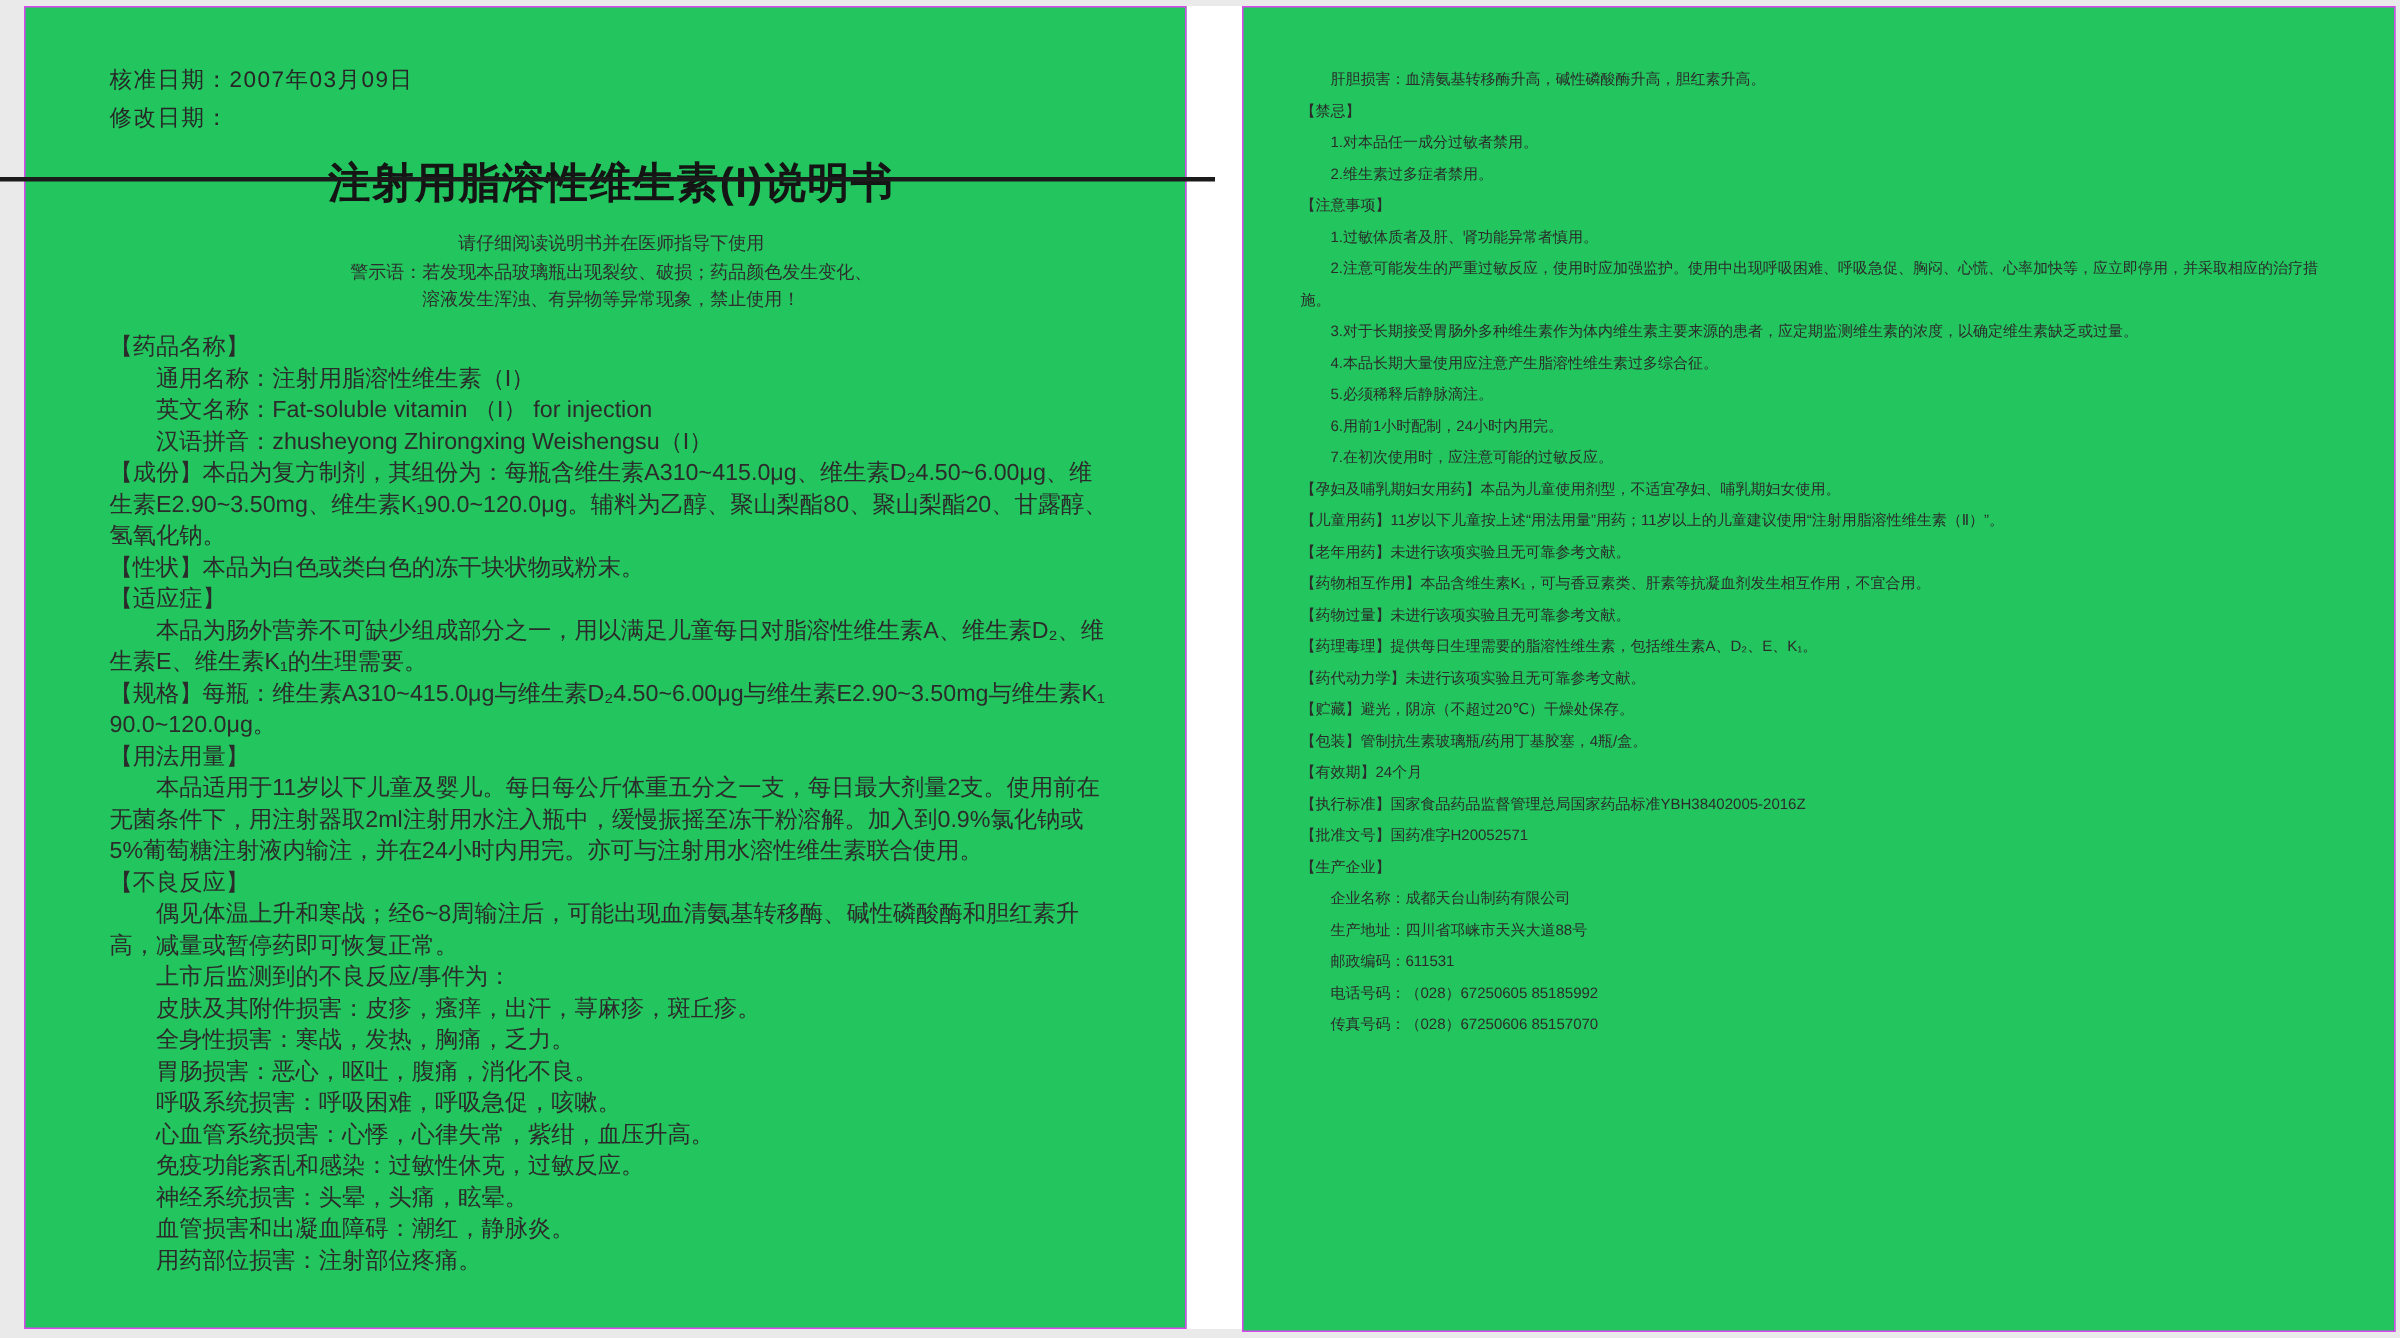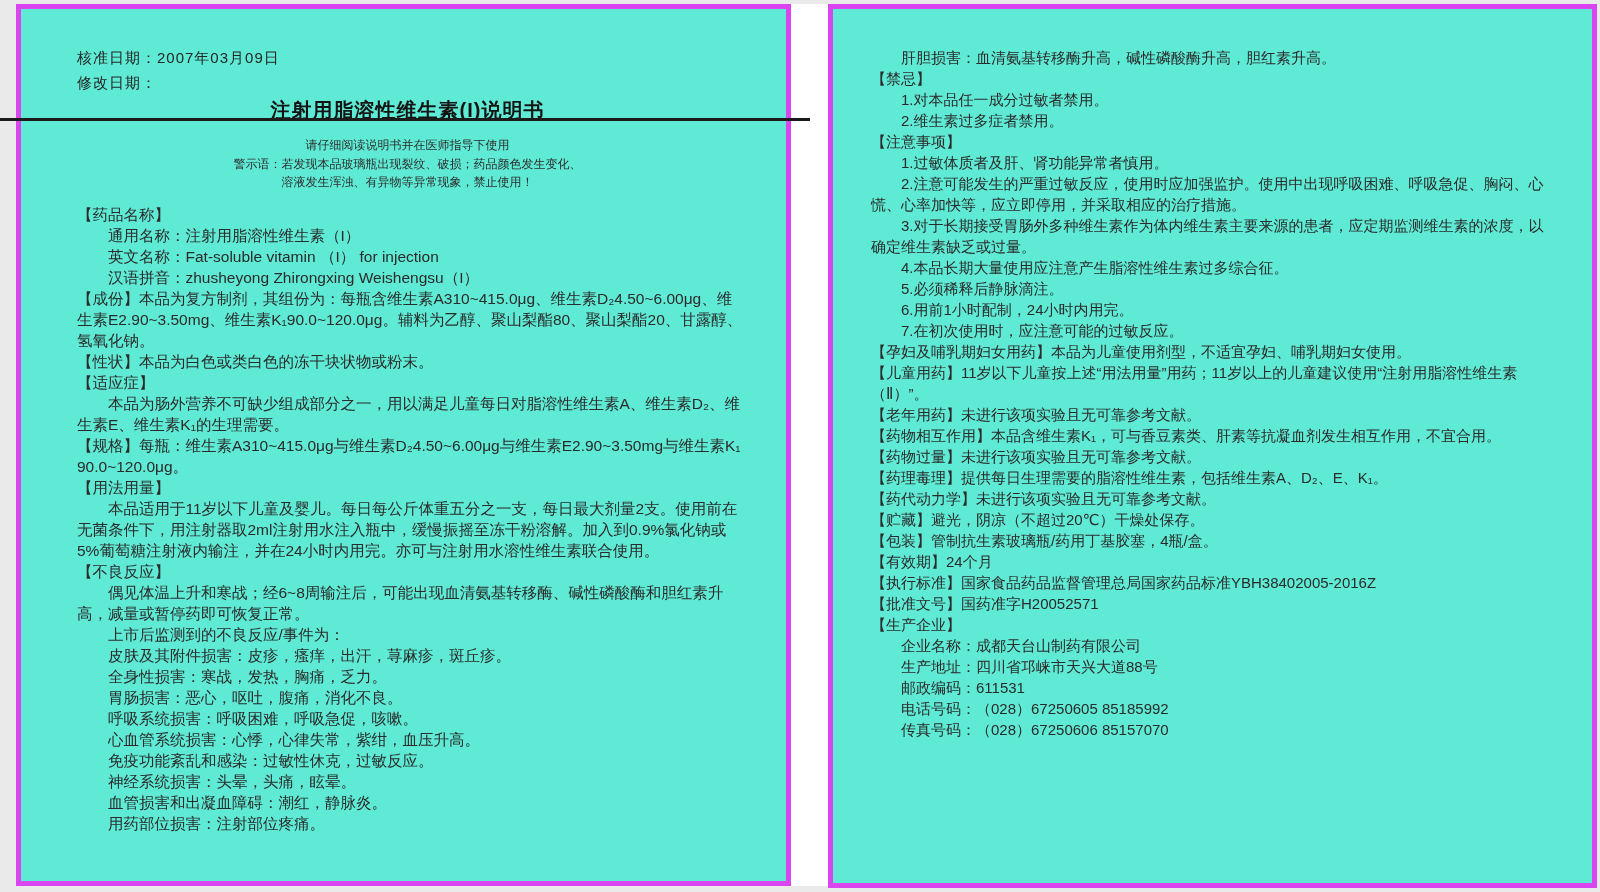--- a/index.html
+++ b/index.html
@@ -11,58 +11,58 @@
   }
   .canvas{
     position:relative;
     width:1600px;height:892px;
     overflow:hidden;
     background:#eaeaea;
   }
   .page{
     position:absolute;
     top:4px;
-    background:#5eead4;
-    border:5px solid #d946ef;
+    background:#22c55e;
+    border:1px solid #d946ef;
     box-sizing:border-box;
   }
   .page-left{left:16px;width:775px;height:882px;padding:36px 48px 0 56px;}
   .page-right{left:828px;width:769px;height:884px;padding:36px 52px 0 38px;}
   .gap-fill{
     position:absolute;top:4px;left:791px;width:37px;height:882px;
     background:#ffffff;
   }
   .title-rule{
     position:absolute;left:0;top:118px;width:810px;height:3px;
     background:#1b1b1b;z-index:6;
   }
   .hdr-line{
     font-size:15px;line-height:25px;color:#262626;letter-spacing:1px;
   }
   .doc-title{
-    margin:0;padding:0;
-    font-size:20px;line-height:30px;font-weight:bold;color:#141414;
+    margin:16px;padding:0;
+    font-size:28px;line-height:30px;font-weight:bold;color:#141414;
     text-align:center;letter-spacing:1px;
     white-space:nowrap;
   }
   .notice{
     margin-top:11px;
     text-align:center;
     font-size:12px;line-height:18.5px;color:#2e2e2e;
   }
   .body-col{
     margin-top:12px;
     width:670px;
     font-size:15.5px;line-height:21px;
     word-break:break-all;
   }
   .body-col-right{
     margin-top:2px;
     width:679px;
-    font-size:15px;line-height:21px;
+    font-size:10px;line-height:21px;
     word-break:break-all;
   }
   .para{margin:0;padding:0;}
   .para.indent{text-indent:2em;}
 </style>
 </head>
 <body>
 
 <div class="canvas">
 

